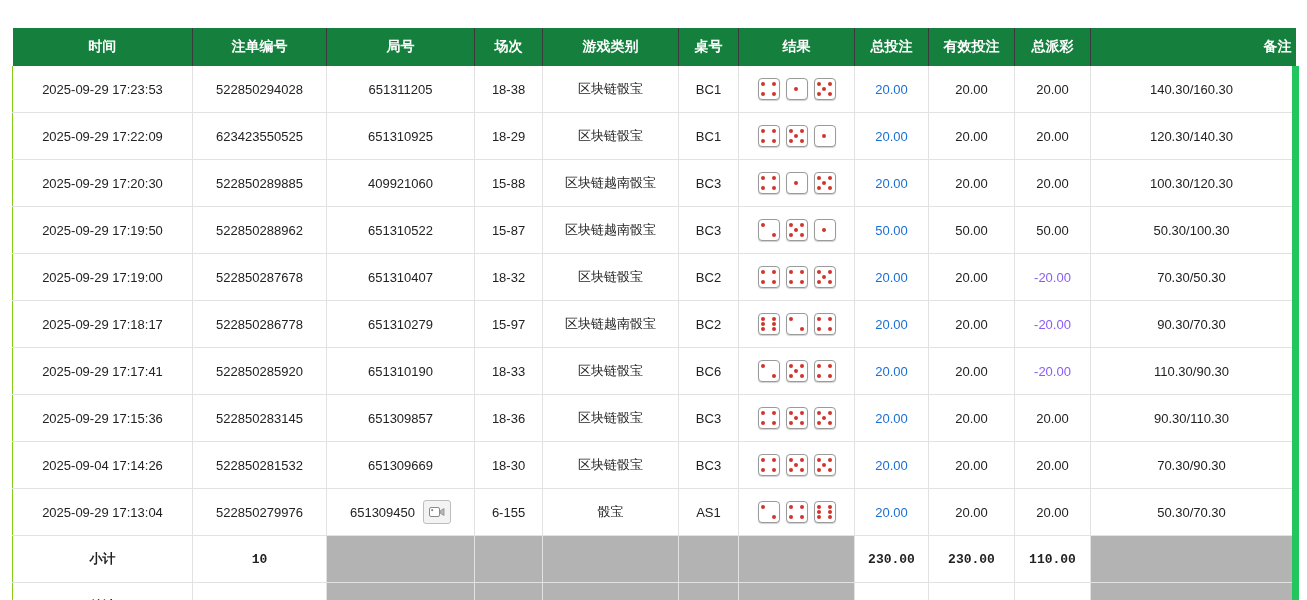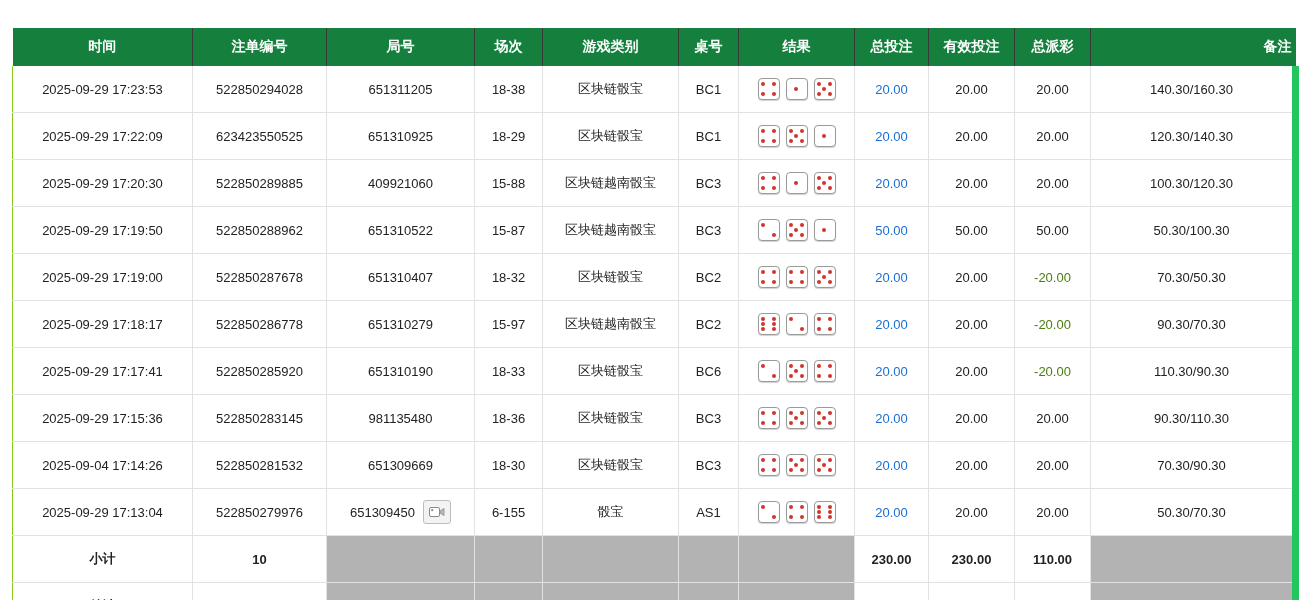--- a/index.html
+++ b/index.html
@@ -51,32 +51,33 @@
     white-space: nowrap;
     overflow: hidden;
   }
   table.bet-table tbody td:last-child {
     border-right: 7px solid #22c55e;
   }
   table.bet-table tbody tr td:first-child {
     border-left: 1px solid #84cc16;
   }
   .amount-blue { color: #1a6fd4; }
-  .amount-red { color: #4d7c0f; }
+  .amount-red { color: #8b5cf6; }
   .amount-plain { color: #222; }
 
   
   tr.summary td {
     background: #b3b3b3;
     color: #ffffff;
     font-weight: bold;
     height: 38px;
     border-bottom: 1px solid #ffffff;
     border-right: 1px solid #ffffff;
     font-size: 13px;
+    font-family: Liberation Mono, monospace;
   }
   tr.summary td.blank {
     background: #b3b3b3;
   }
 
   
   .dice-cell {
     display: flex;
     justify-content: center;
     align-items: center;
@@ -418,21 +419,21 @@
           <td><span class="amount-blue">20.00</span></td>
           <td>20.00</td>
           <td><span class="amount-red">-20.00</span></td>
           <td>110.30/90.30</td>
         </tr>
         <tr>
           <td>2025-09-29 17:15:36</td>
           <td>522850283145</td>
           <td>
             <div class="round-cell">
-              <span>981135480</span>
+              <span>651309857</span>
             </div>
           </td>
           <td>18-36</td>
           <td>区块链骰宝</td>
           <td>BC3</td>
           <td>
             <div class="dice-cell">
               <span class="die">
                 <i class="p1"></i>
                 <i class="p2"></i>

